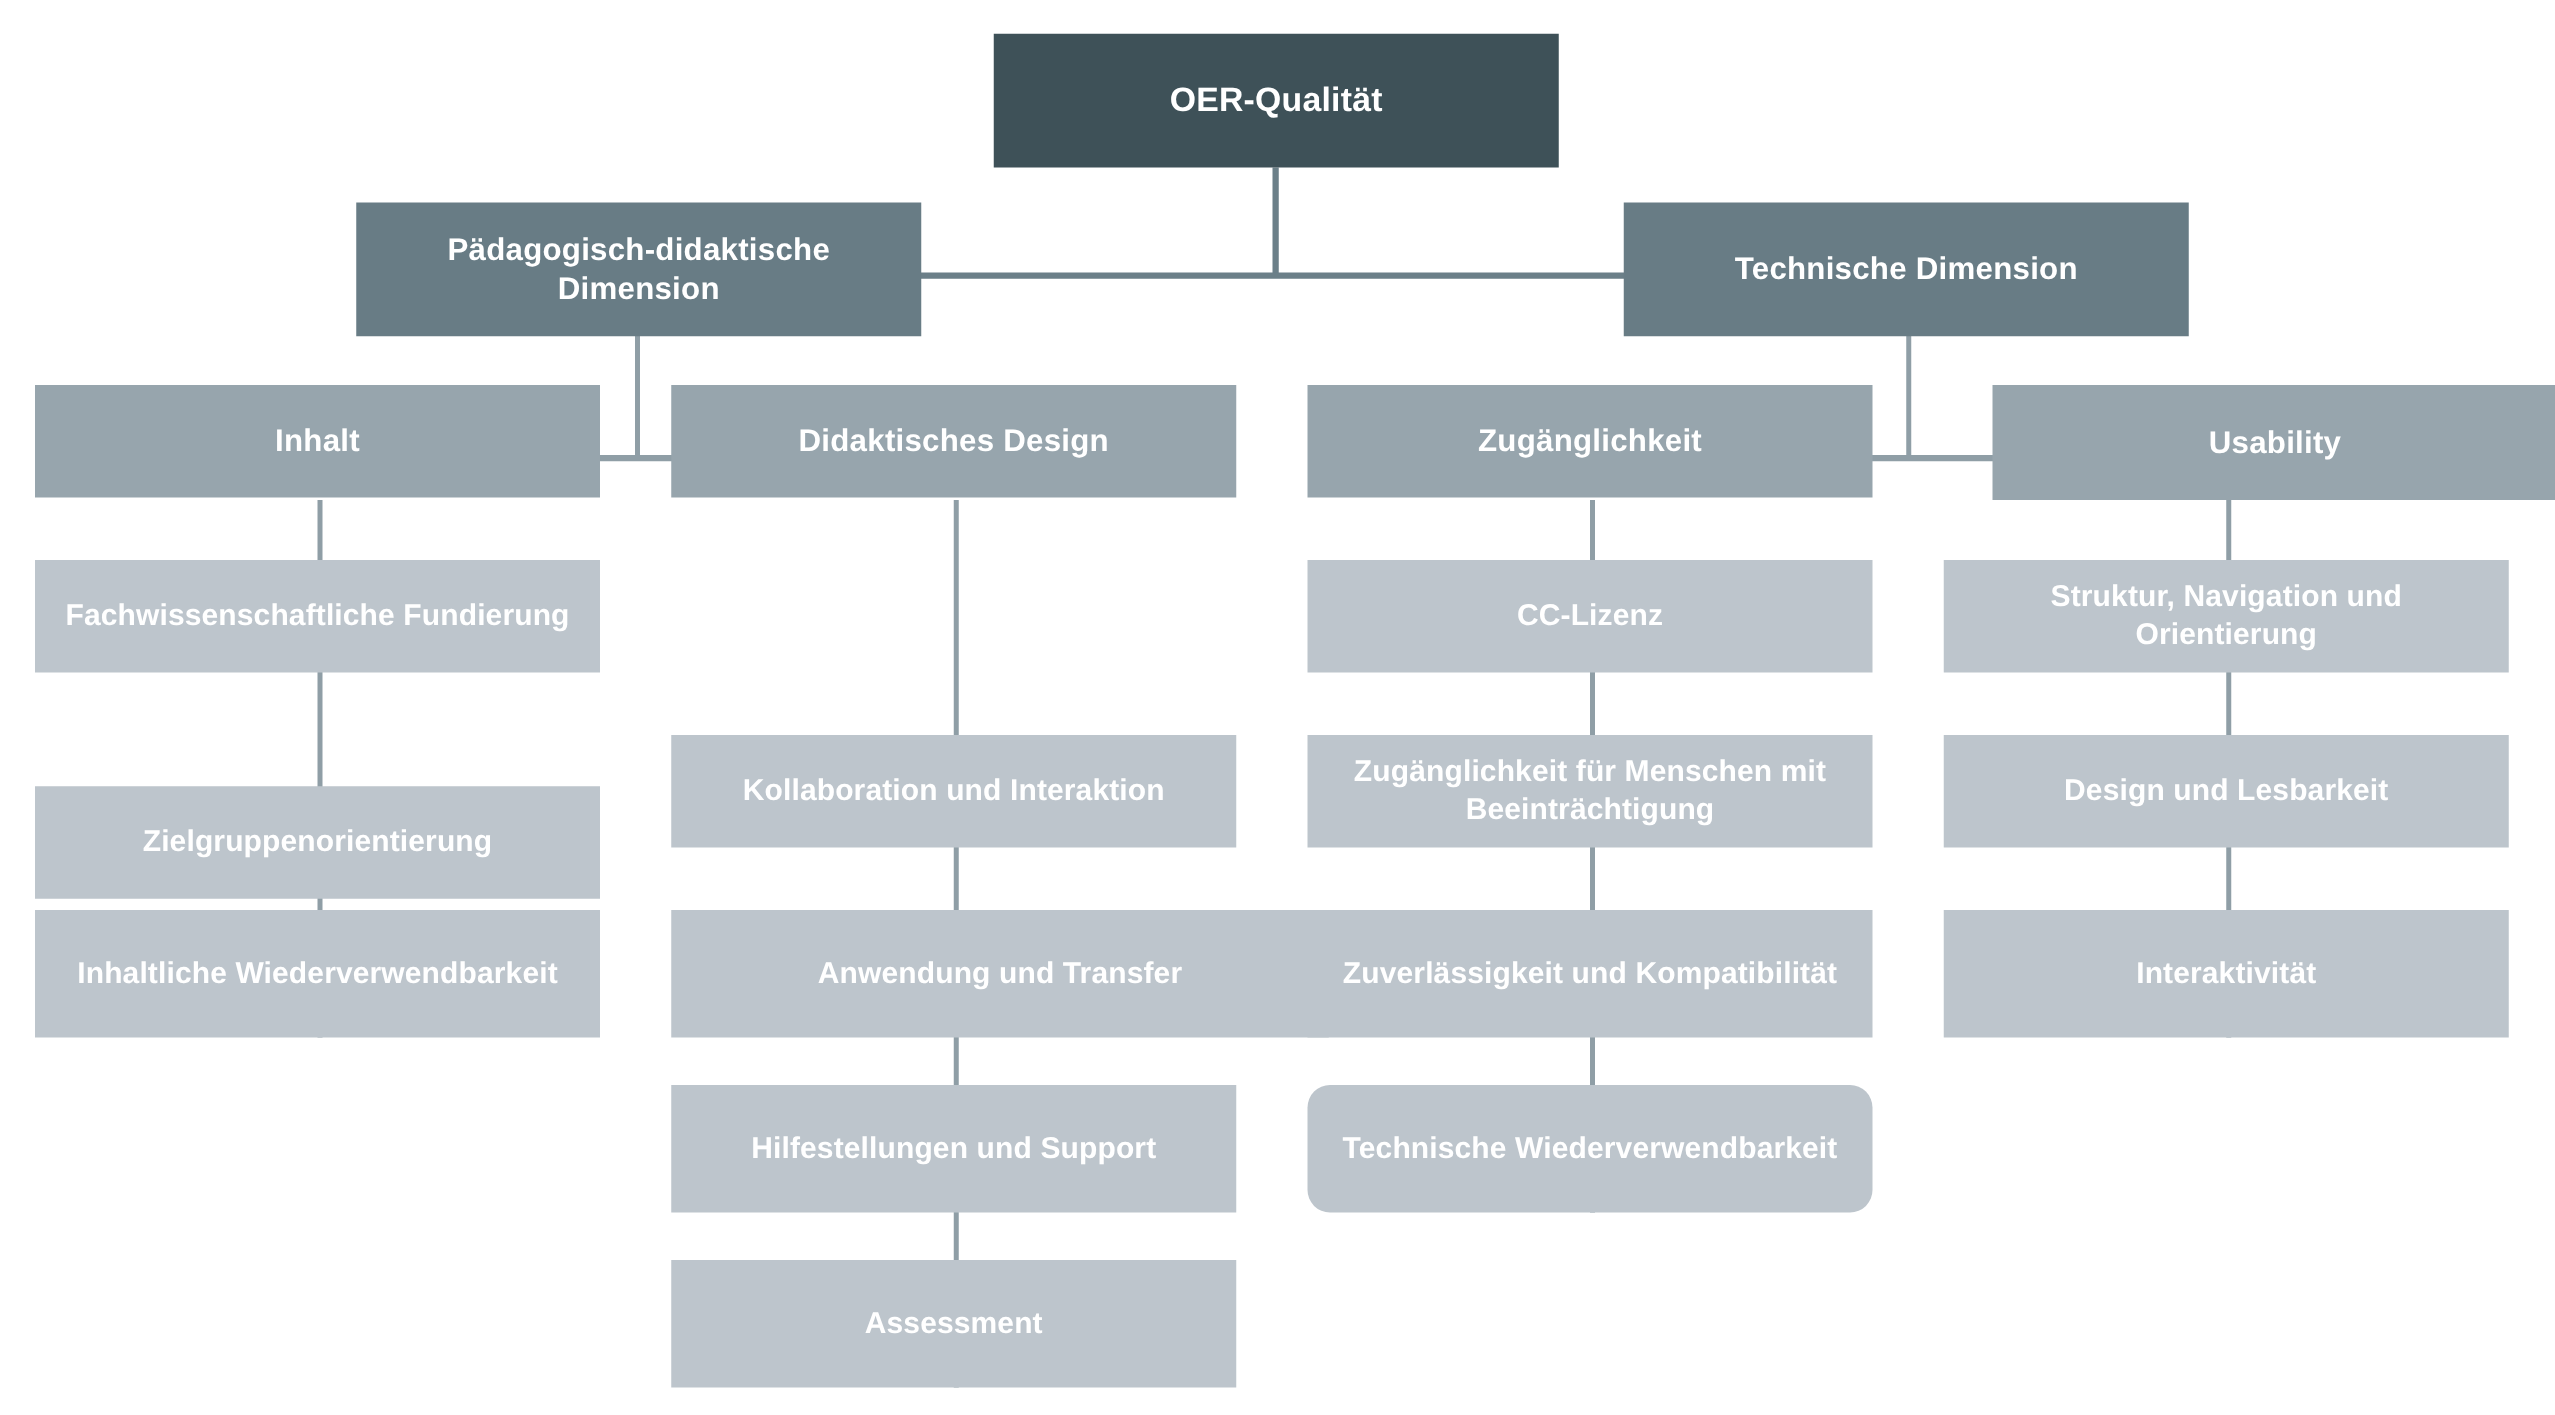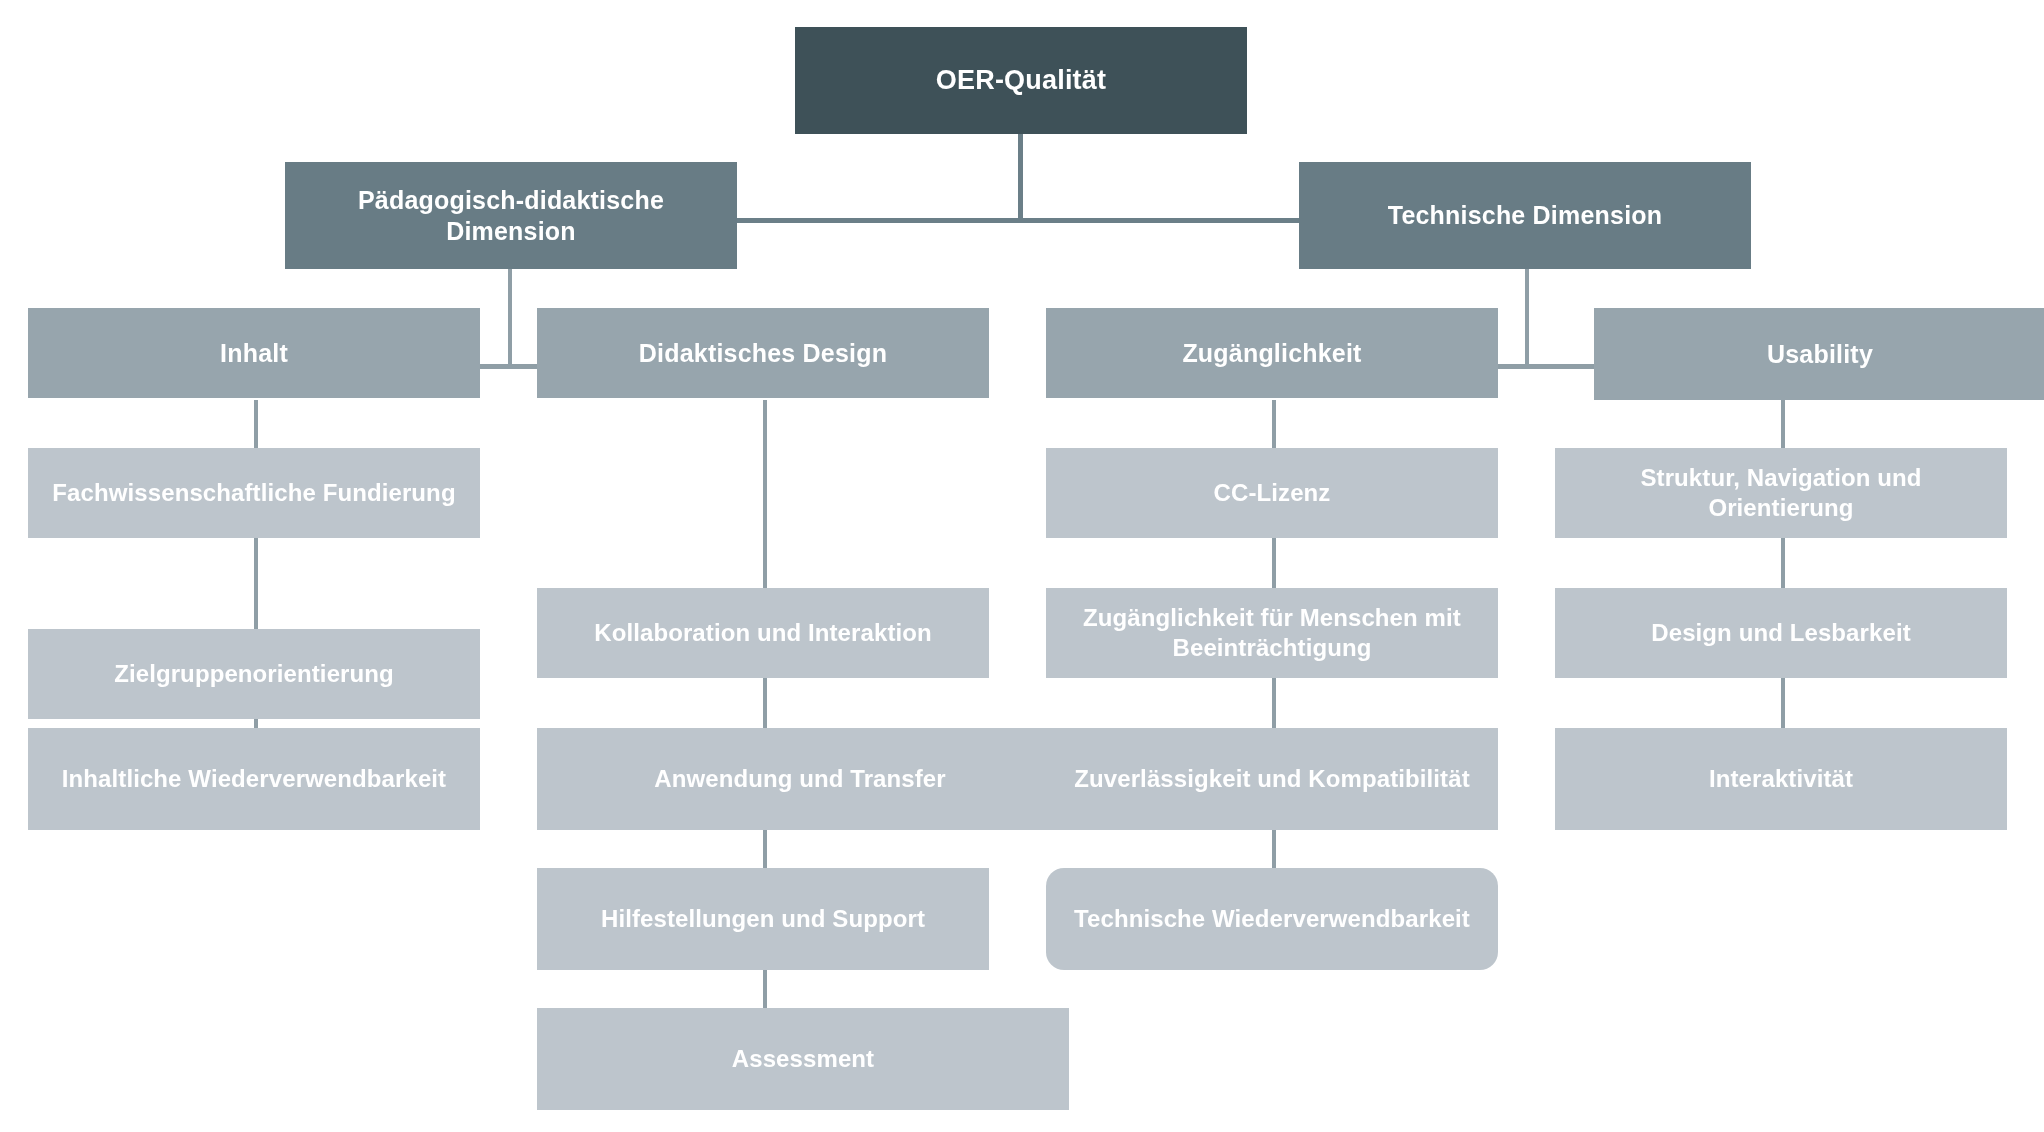--- a/index.html
+++ b/index.html
@@ -112,21 +112,21 @@
 
   <div class="node lvl4" style="left:537px; top:588px; width:452px; height:90px;">
     <span>Kollaboration und Interaktion</span>
   </div>
   <div class="node lvl4" style="left:537px; top:728px; width:526px; height:102px;">
     <span>Anwendung und Transfer</span>
   </div>
   <div class="node lvl4" style="left:537px; top:868px; width:452px; height:102px;">
     <span>Hilfestellungen und Support</span>
   </div>
-  <div class="node lvl4" style="left:537px; top:1008px; width:532px; height:102px;">
+  <div class="node lvl4" style="left:537px; top:1008px; width:452px; height:102px;">
     <span>Assessment</span>
   </div>
 
   <div class="node lvl4" style="left:1046px; top:448px; width:452px; height:90px;text-align:right;">
     <span>CC-Lizenz</span>
   </div>
   <div class="node lvl4" style="left:1046px; top:588px; width:452px; height:90px;">
     <span>Zugänglichkeit für Menschen mit Beeinträchtigung</span>
   </div>
   <div class="node lvl4" style="left:1046px; top:728px; width:452px; height:102px;">

